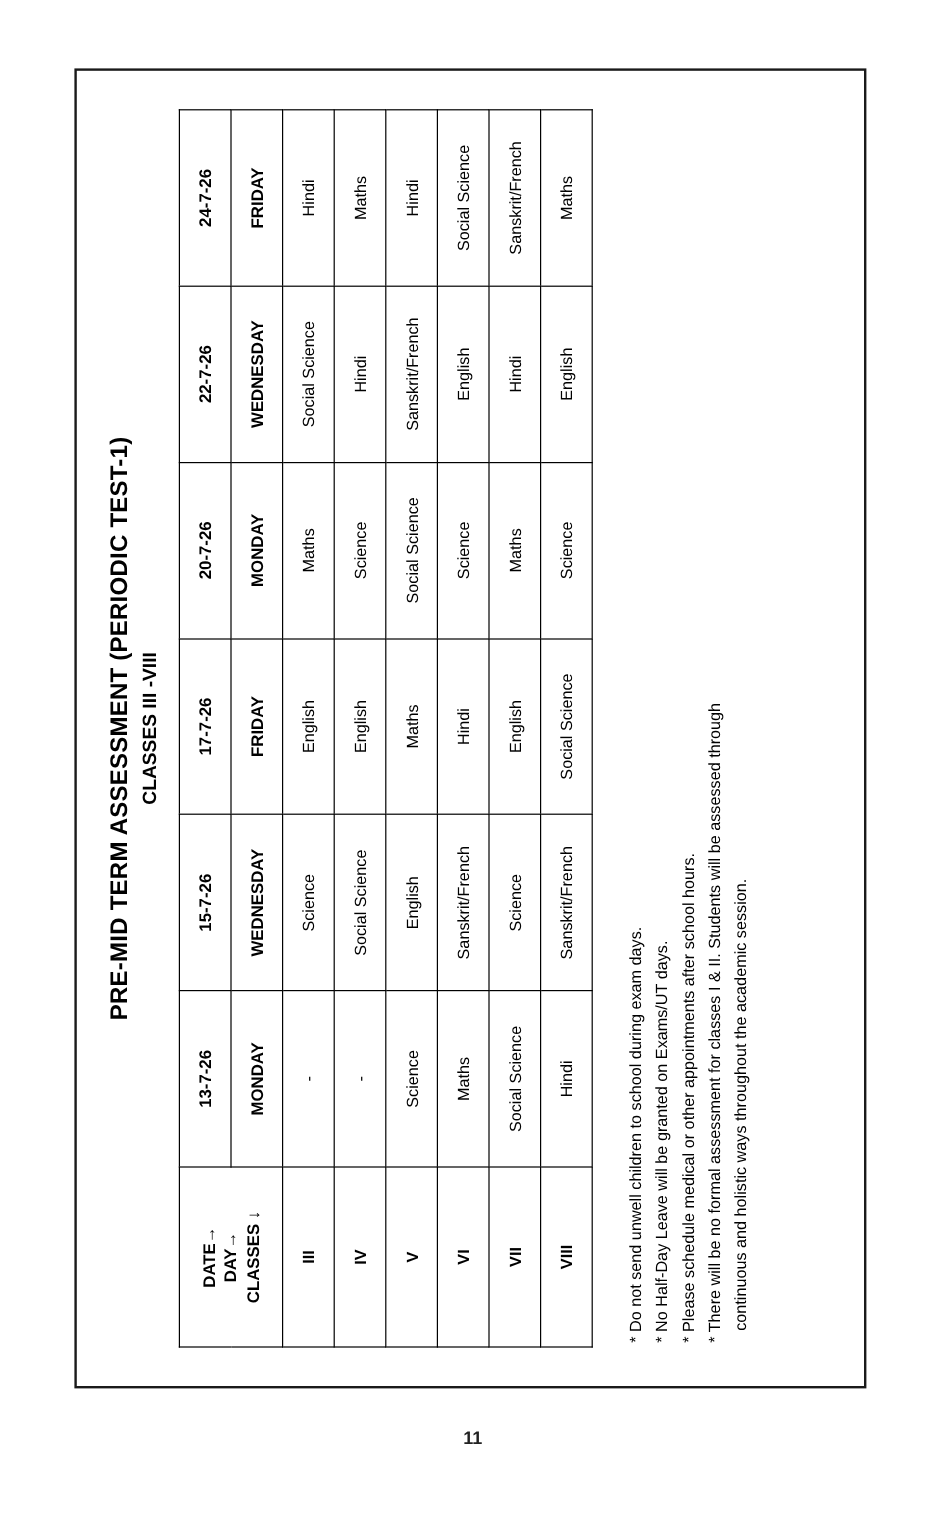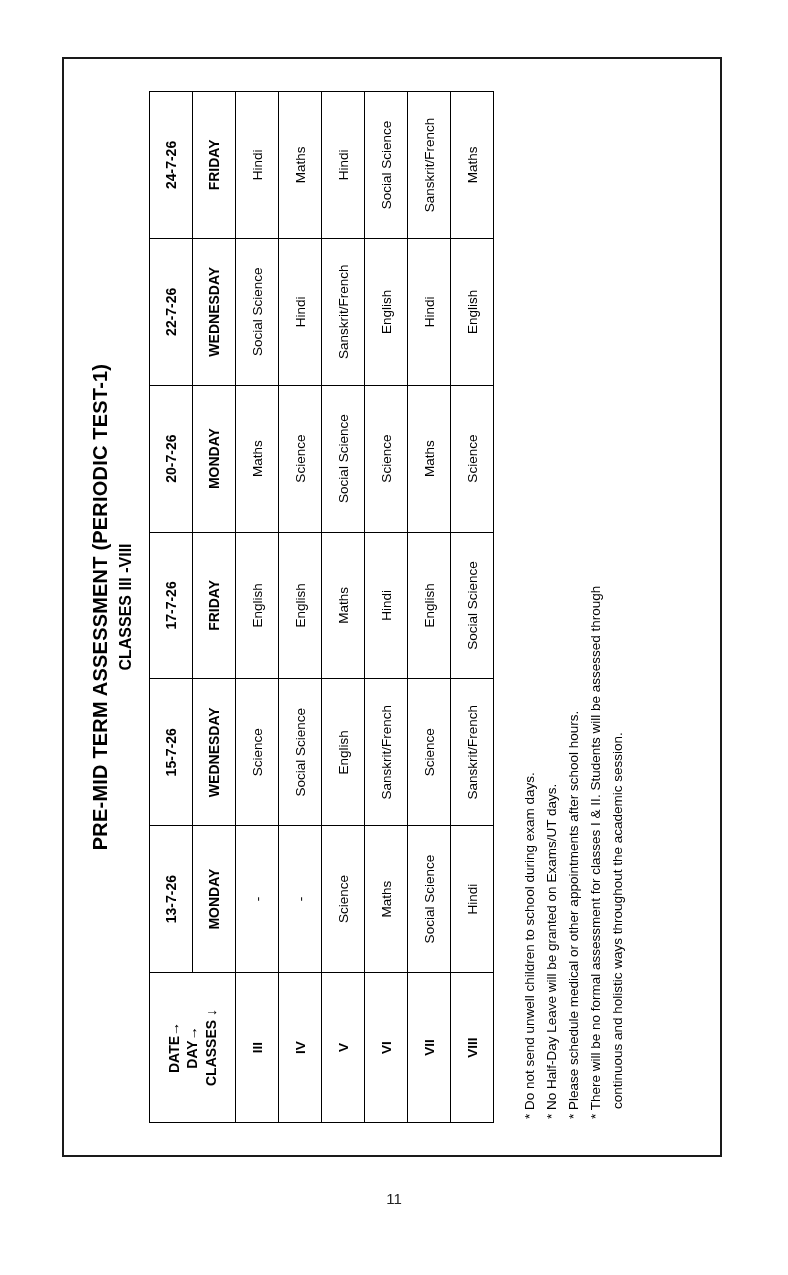--- a/index.html
+++ b/index.html
@@ -132,20 +132,21 @@
 
   
   .page-number {
     position: absolute;
     left: 0;
     right: 0;
     top: 1190px;
     text-align: center;
     font-size: 15px;
     color: #222;
+    font-weight: bold;
   }
 </style>
 </head>
 <body>
 
 <div class="page-frame"></div>
 
 <div class="rot-wrap">
   <div class="rot-inner">
     <div class="doc-body">

